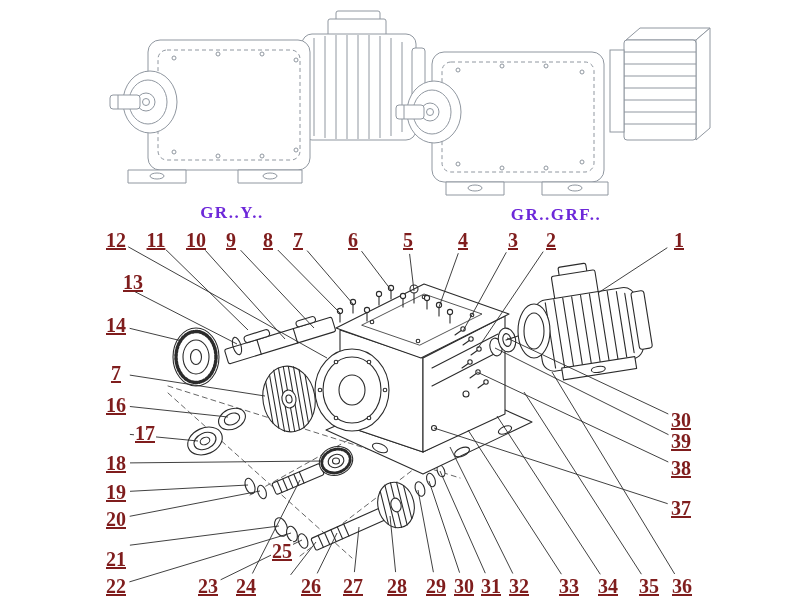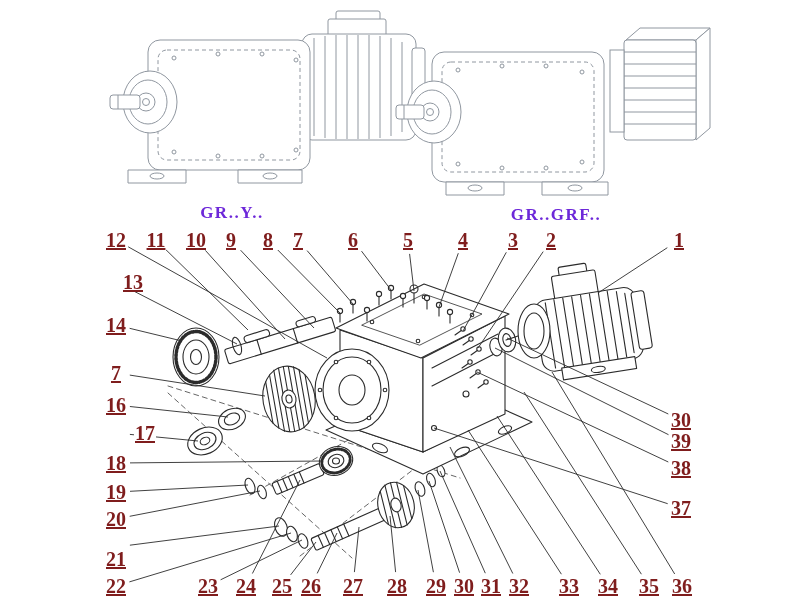--- a/index.html
+++ b/index.html
@@ -305,21 +305,21 @@
       <div class="callout" style="left: 116px; top: 373px;">7</div>
       <div class="callout" style="left: 116px; top: 405px;">16</div>
       <div class="callout" style="left: 116px; top: 433px; margin-left: 29px;">17</div>
       <div class="callout" style="left: 116px; top: 463px;">18</div>
       <div class="callout" style="left: 116px; top: 492px;">19</div>
       <div class="callout" style="left: 116px; top: 519px;">20</div>
       <div class="callout" style="left: 116px; top: 559px;">21</div>
       <div class="callout" style="left: 116px; top: 586px;">22</div>
       <div class="callout" style="left: 208px; top: 586px;">23</div>
       <div class="callout" style="left: 246px; top: 586px;">24</div>
-      <div class="callout" style="left: 282px; top: 586px;">25</div>
+      <div class="callout" style="left: 282px; top: 551px;">25</div>
       <div class="callout" style="left: 311px; top: 586px;">26</div>
       <div class="callout" style="left: 353px; top: 586px;">27</div>
       <div class="callout" style="left: 397px; top: 586px; text-align: center;">28</div>
       <div class="callout" style="left: 436px; top: 586px;">29</div>
       <div class="callout" style="left: 464px; top: 586px;">30</div>
       <div class="callout" style="left: 491px; top: 586px;">31</div>
       <div class="callout" style="left: 519px; top: 586px;">32</div>
       <div class="callout" style="left: 569px; top: 586px;">33</div>
       <div class="callout" style="left: 608px; top: 586px;">34</div>
       <div class="callout" style="left: 649px; top: 586px;">35</div>

